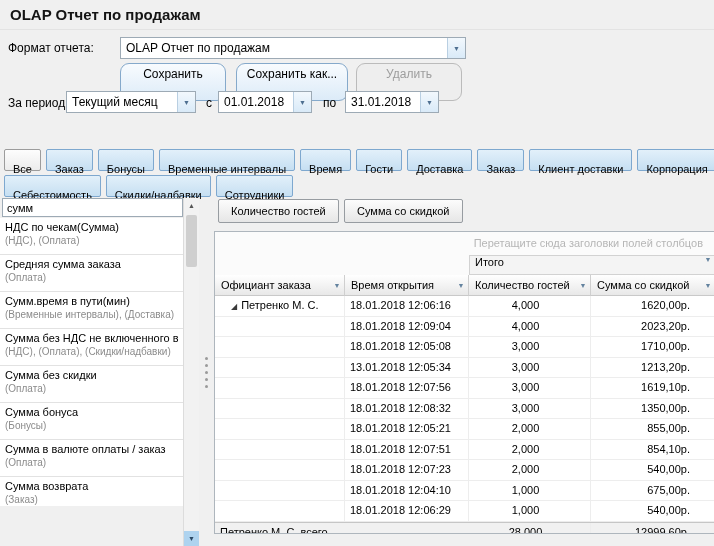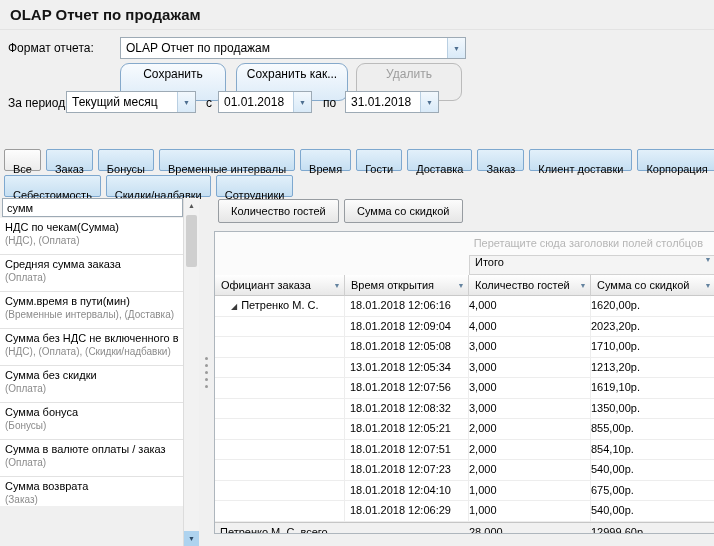--- a/index.html
+++ b/index.html
@@ -49,22 +49,22 @@
   .hdrrow{display:flex;height:21px}
   .hcell{display:flex;align-items:center;background:linear-gradient(#ffffff,#e8e8e8);
          border-right:1px solid #cfcfcf;border-bottom:1px solid #c9c9c9;box-sizing:border-box}
   .hcell:last-child{border-right:none}
   .hlbl{flex:1;padding-left:6px;white-space:nowrap;overflow:hidden}
   .w1{width:130px}.w2{width:124px}.w3{width:122px}.w4{flex:1}
   .tr{display:flex;height:19.5px;border-bottom:1px solid #ededed}
   .td{box-sizing:border-box;line-height:19px;white-space:nowrap;overflow:hidden}
   .c1{width:130px;border-right:1px solid #ededed;padding-left:16px}
   .c2{width:124px;border-right:1px solid #ededed;padding-left:5px}
-  .c3{width:122px;border-right:1px solid #ededed;text-align:left;padding-right:8px}
-  .c4{flex:1;text-align:left;padding-right:18px}
+  .c3{width:122px;border-right:1px solid #ededed;text-align:center;padding-right:8px}
+  .c4{flex:1;text-align:right;padding-right:25px}
   .exp{font-size:8px;color:#3a3a3a;margin-right:4px}
   .totalrow{display:flex;height:22px;background:#f1f1f1;border-top:1px solid #c6c6c6;line-height:21px}
   .tlabel{width:254px;padding-left:5px}
 </style>
 </head>
 <body>
 
 <div class="abs title">OLAP Отчет по продажам</div>
 
 <span class="abs lbl" style="left:8px;top:41px">Формат отчета:</span>

